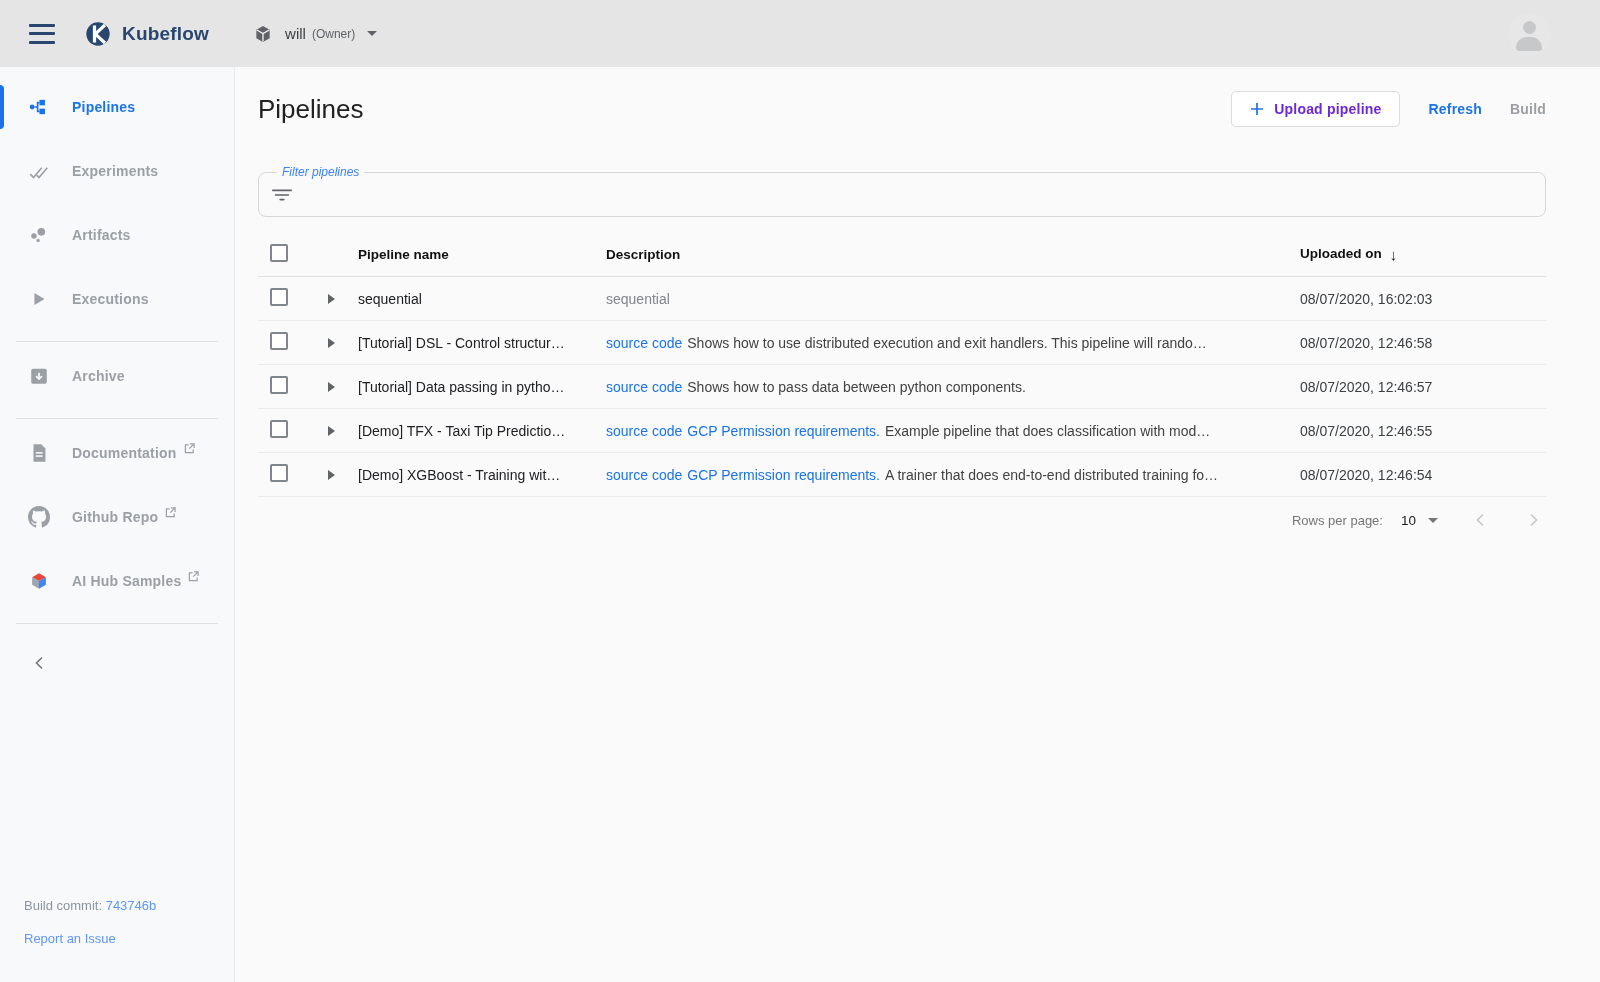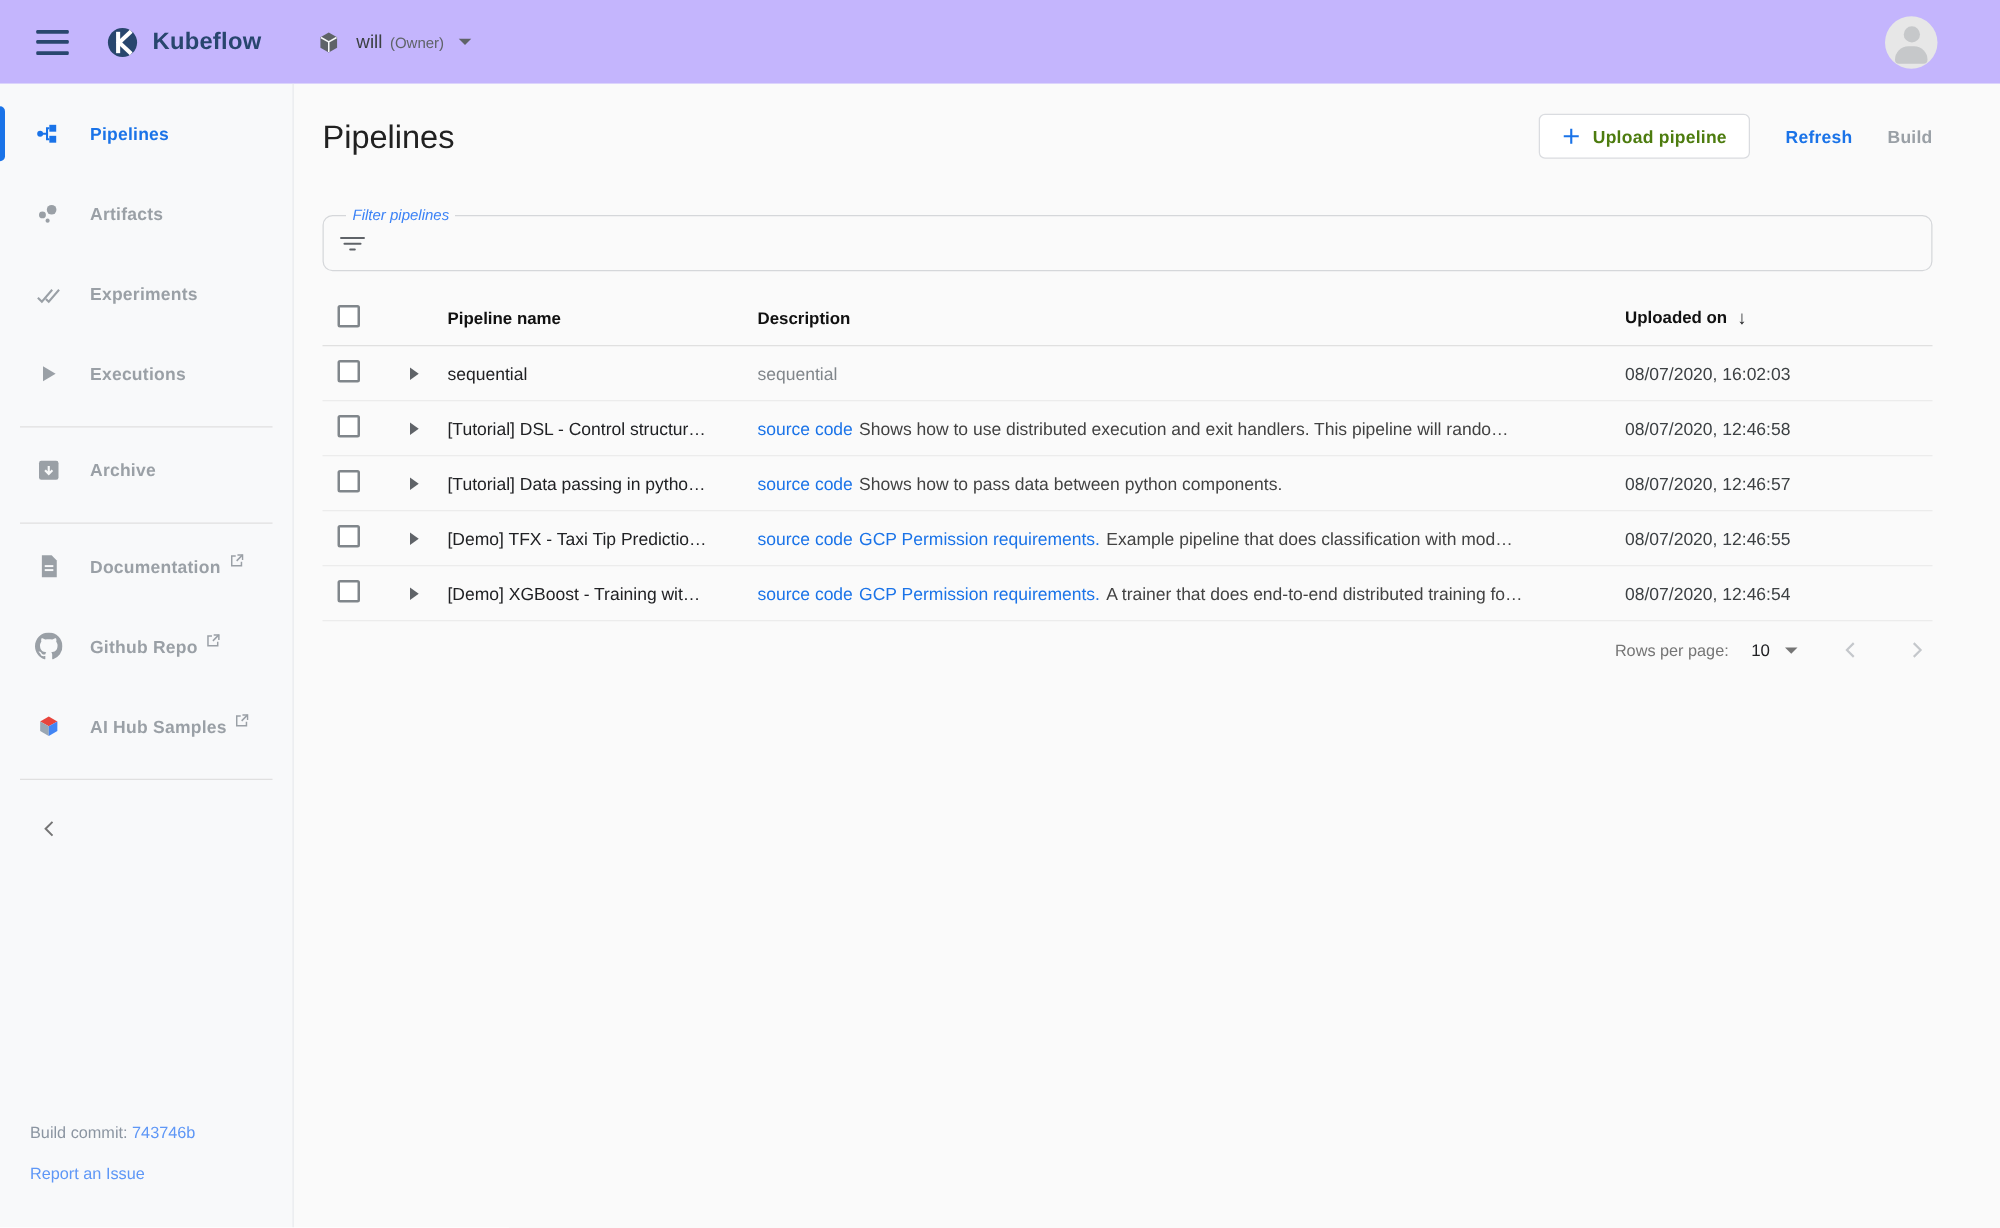--- a/index.html
+++ b/index.html
@@ -1,21 +1,21 @@
 <!DOCTYPE html>
 <html><head>
 <meta charset="utf-8">
 <style>
   * { margin:0; padding:0; box-sizing:border-box; }
   html,body { width:1600px; height:982px; overflow:hidden; background:#fff;
               font-family:"Liberation Sans", sans-serif; color:#3c4043; }
   .app { width:100%; height:100%; display:flex; flex-direction:column; }
 
   
-  .topbar { height:67px; background:#c4b5fd; display:flex; align-items:center; flex:0 0 auto; }
+  .topbar { height:67px; background:#e5e5e5; display:flex; align-items:center; flex:0 0 auto; }
   .hamburger { width:32px; height:26px; margin-left:26px; border:none; background:none; cursor:pointer;
                display:flex; flex-direction:column; justify-content:space-between; padding:3px 3px; }
   .hamburger span { display:block; height:3px; border-radius:1px; background:#28466e; }
   .brand { display:flex; align-items:center; margin-left:26px; }
   .brand-name { font-size:19px; font-weight:bold; color:#28466e; margin-left:10px; letter-spacing:.2px; }
   .ns-select { display:flex; align-items:center; margin-left:44px; cursor:pointer; }
   .ns-name { font-size:15px; color:#3c4043; margin-left:12px; }
   .ns-role { font-size:12px; color:#5f6368; margin-left:6px; }
   .caret-down { width:0; height:0; border-left:5px solid transparent; border-right:5px solid transparent;
                 border-top:5px solid #5f6368; margin-left:12px; }
@@ -46,21 +46,21 @@
   .build-label { color:#8b95a1; }
   .link-soft { color:#5e97f6; text-decoration:none; cursor:pointer; }
   .report-link { display:inline-block; margin-top:18px; }
 
   
   .main { flex:1; background:#fafafa; min-width:0; padding:0 54px 0 23px; }
   .page-header { margin-top:20px; height:44px; display:flex; align-items:center; }
   .page-title { font-size:26px; font-weight:400; color:#212121; }
   .header-actions { margin-left:auto; display:flex; align-items:center; }
   .btn-outline { display:flex; align-items:center; background:#fff; border:1px solid #dadce0; border-radius:5px;
-                 color:#4d7c0f; font-weight:bold; font-size:14px; padding:9px 18px; cursor:pointer;
+                 color:#6d28d9; font-weight:bold; font-size:14px; padding:9px 18px; cursor:pointer;
                  font-family:inherit; letter-spacing:.2px; }
   .btn-outline svg { margin-right:10px; }
   .btn-text { border:none; background:none; color:#1a73e8; font-weight:bold; font-size:14px; cursor:pointer;
               margin-left:28px; font-family:inherit; letter-spacing:.2px; }
   .btn-text.disabled { color:#9aa0a6; cursor:default; }
 
   
   .filter-field { margin-top:34px; border:1px solid #d5d7da; border-radius:8px; height:52px; padding:0 12px; }
   .filter-field legend { font-size:12px; color:#3b82f6; padding:0 5px; margin-left:6px;font-style:italic; }
   .filter-inner { display:flex; align-items:flex-start; }
@@ -148,37 +148,37 @@
             <path d="M7 12h3.5M10.5 12V7.2h2M10.5 12v4.8h2" stroke="#1a73e8" stroke-width="1.8" fill="none"></path>
             <rect x="12.5" y="4.2" width="6" height="6" fill="#1a73e8"></rect>
             <rect x="12.5" y="13.8" width="6" height="6" fill="#1a73e8"></rect>
           </svg>
         </span>
         <span class="label">Pipelines</span>
       </div>
 
       <div class="side-item">
         <span class="icon">
+          <svg width="22" height="22" viewBox="0 0 24 24" fill="none" stroke="#9aa0a6" stroke-width="1.8">
+            <path d="M2.5 15.5l3.5 3.5L15 8.5"></path>
+            <path d="M9.5 16.5l2.5 2.5L21 8.5"></path>
+          </svg>
+        </span>
+        <span class="label">Experiments</span>
+      </div>
+
+      <div class="side-item">
+        <span class="icon">
           <svg width="22" height="22" viewBox="0 0 24 24" fill="#9aa0a6">
             <circle cx="14.5" cy="8.5" r="4.2"></circle>
             <circle cx="6.5" cy="13" r="3"></circle>
             <circle cx="11" cy="18" r="1.8"></circle>
           </svg>
         </span>
         <span class="label">Artifacts</span>
-      </div>
-
-      <div class="side-item">
-        <span class="icon">
-          <svg width="22" height="22" viewBox="0 0 24 24" fill="none" stroke="#9aa0a6" stroke-width="1.8">
-            <path d="M2.5 15.5l3.5 3.5L15 8.5"></path>
-            <path d="M9.5 16.5l2.5 2.5L21 8.5"></path>
-          </svg>
-        </span>
-        <span class="label">Experiments</span>
       </div>
 
       <div class="side-item">
         <span class="icon">
           <svg width="22" height="22" viewBox="0 0 24 24" fill="#9aa0a6">
             <path d="M7 5.5l11 6.5-11 6.5z"></path>
           </svg>
         </span>
         <span class="label">Executions</span>
       </div>

